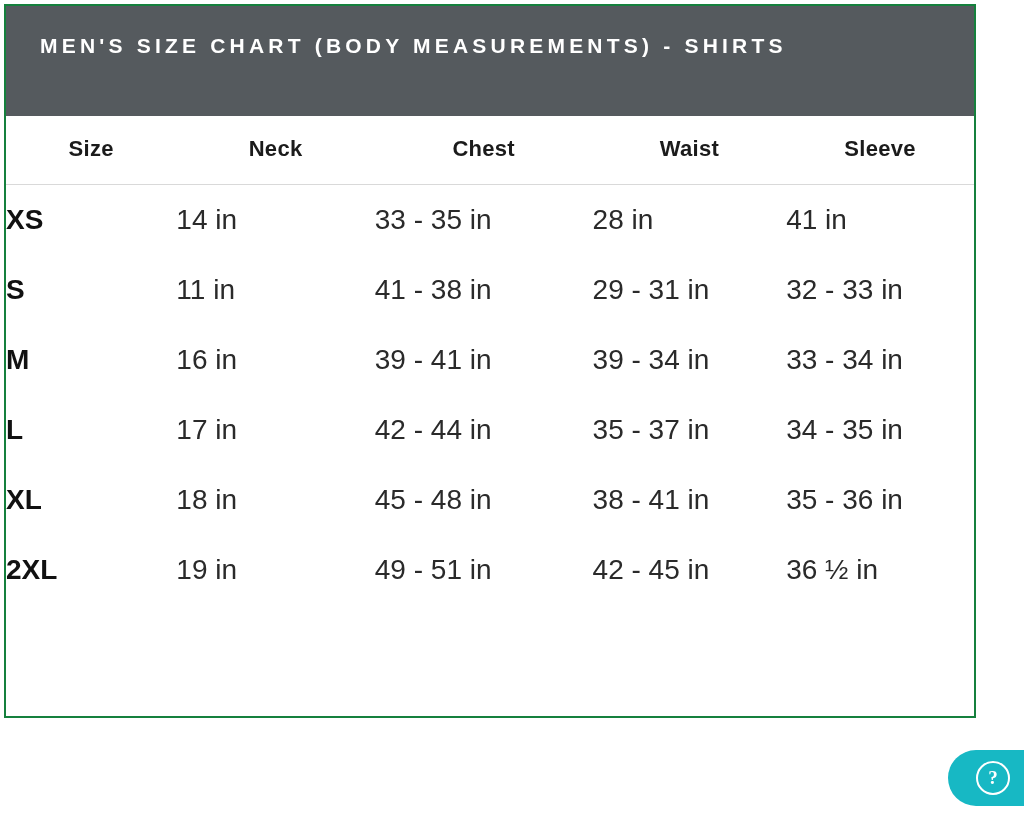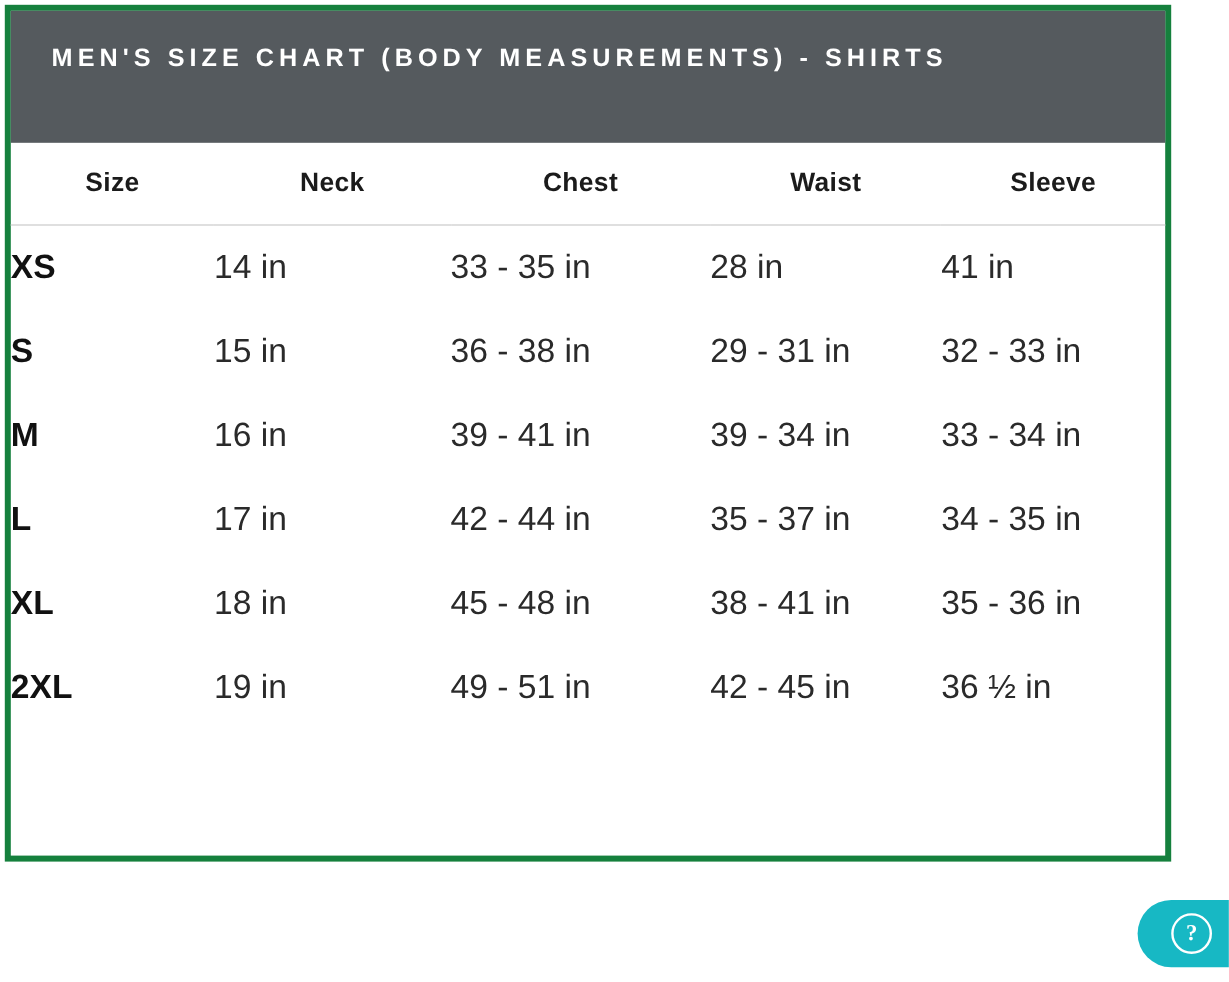--- a/index.html
+++ b/index.html
@@ -24,21 +24,21 @@
     background: #ffffff;
   }
 
   
   .chart-frame {
     position: absolute;
     left: 4px;
     top: 4px;
     width: 972px;
     height: 714px;
-    border: 5px solid #15803d;
+    border: 2px solid #15803d;
     box-sizing: border-box;
     background: #ffffff;
   }
 
   .chart-title {
     background: #555a5e;
     color: #ffffff;
     box-sizing: border-box;
     padding: 22px 34px 24px 34px;
     font-size: 21px;
@@ -145,22 +145,22 @@
       <tbody>
         <tr>
           <td class="size-cell">XS</td>
           <td>14 in</td>
           <td>33 - 35 in</td>
           <td>28 in</td>
           <td>41 in</td>
         </tr>
         <tr>
           <td class="size-cell">S</td>
-          <td>15 in</td>
-          <td>36 - 38 in</td>
+          <td>11 in</td>
+          <td>41 - 38 in</td>
           <td>29 - 31 in</td>
           <td>32 - 33 in</td>
         </tr>
         <tr>
           <td class="size-cell">M</td>
           <td>16 in</td>
           <td>39 - 41 in</td>
           <td>39 - 34 in</td>
           <td>33 - 34 in</td>
         </tr>

